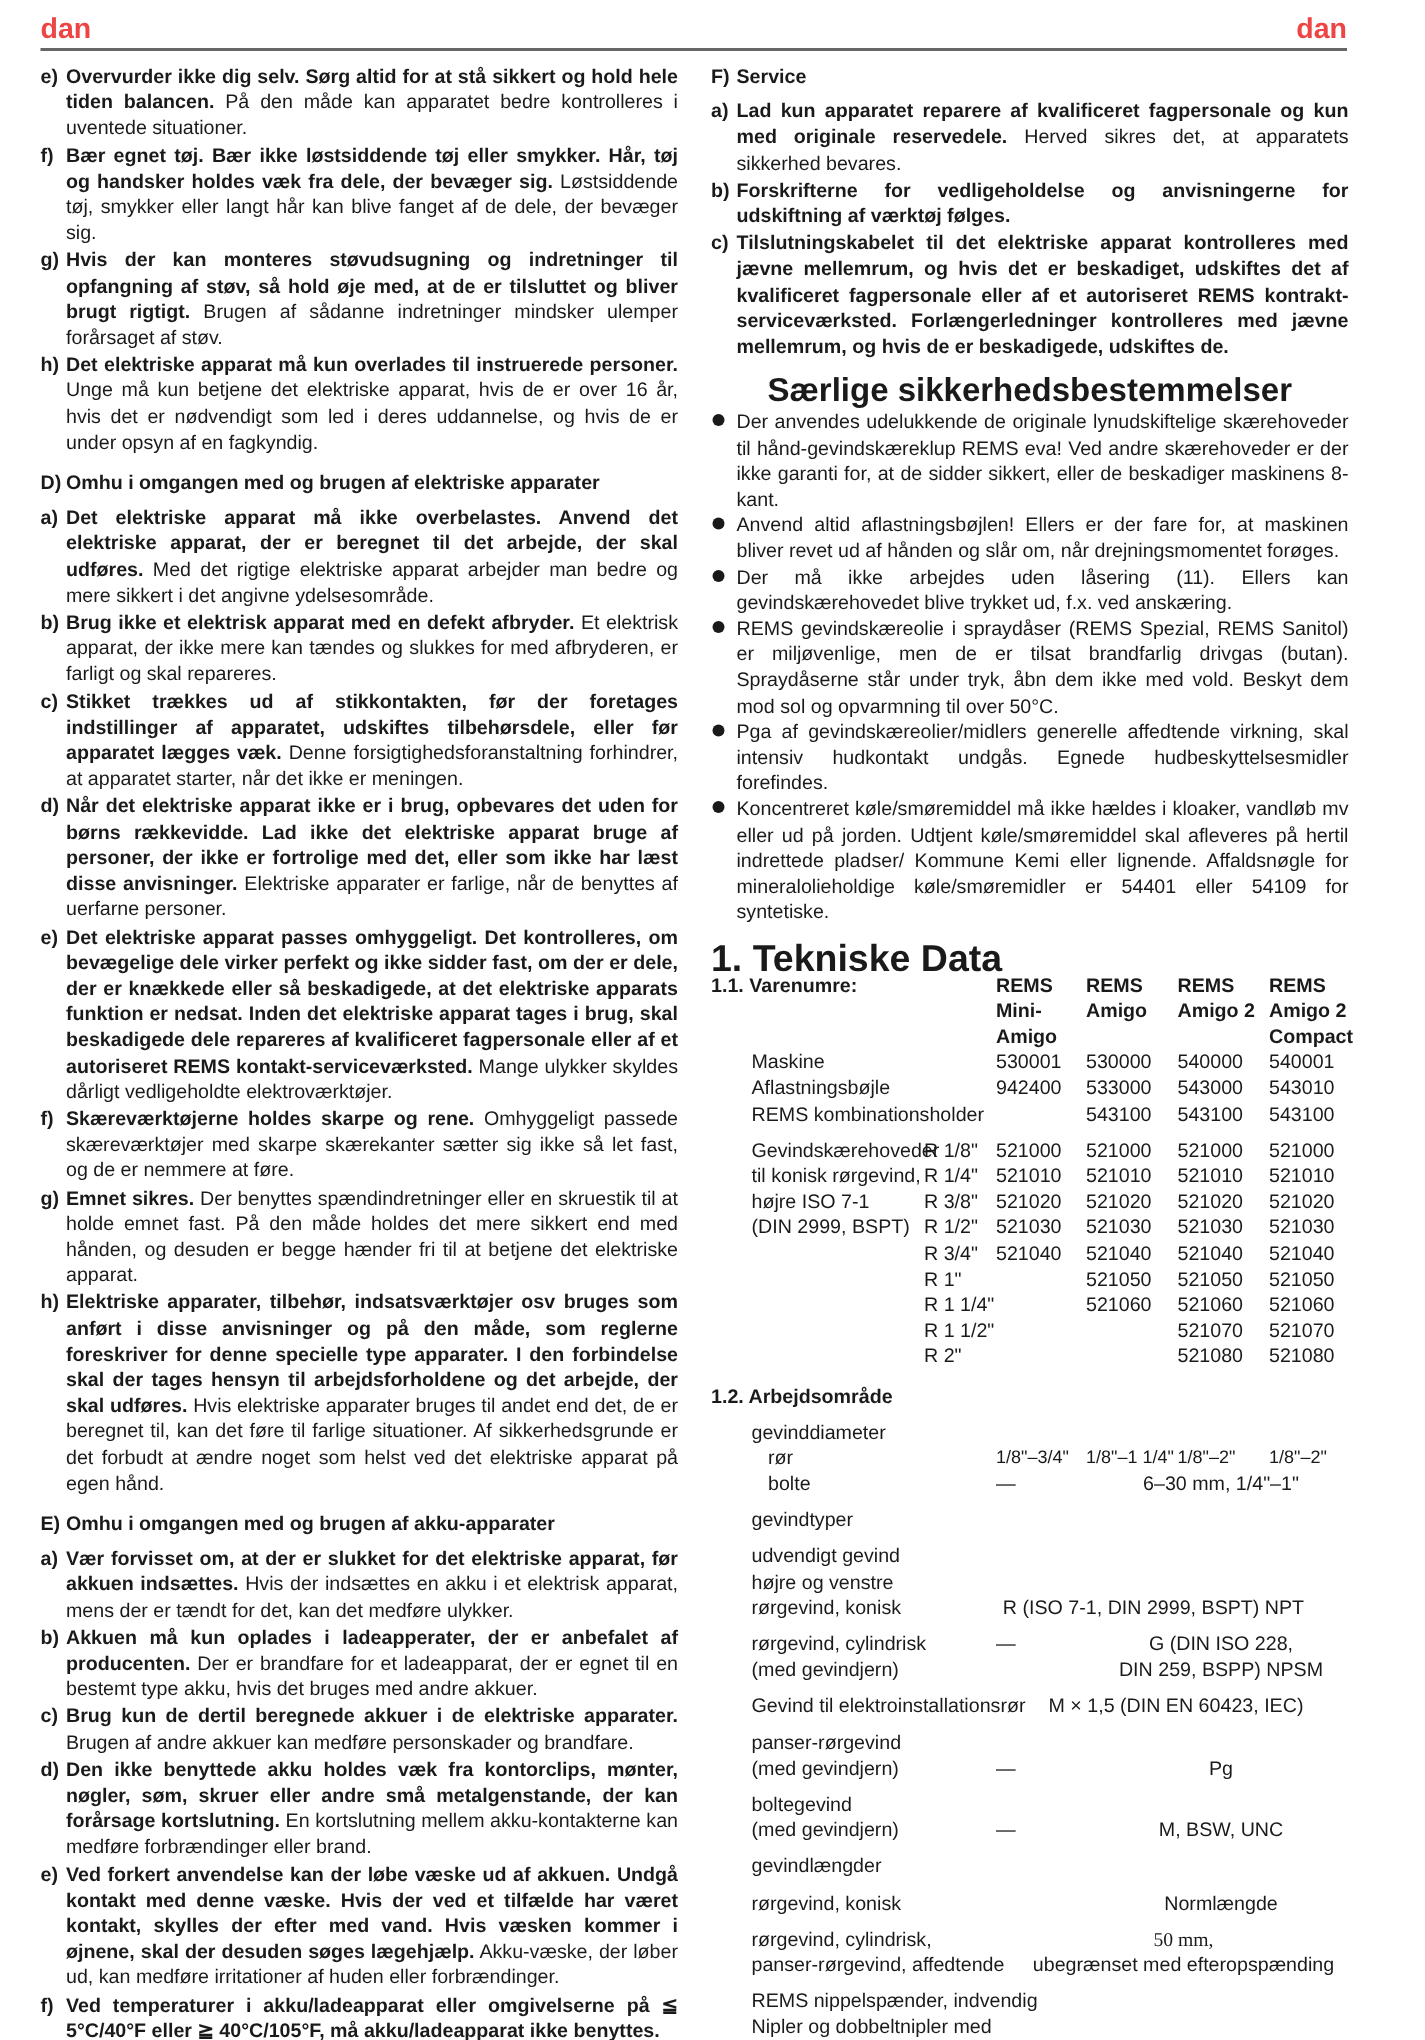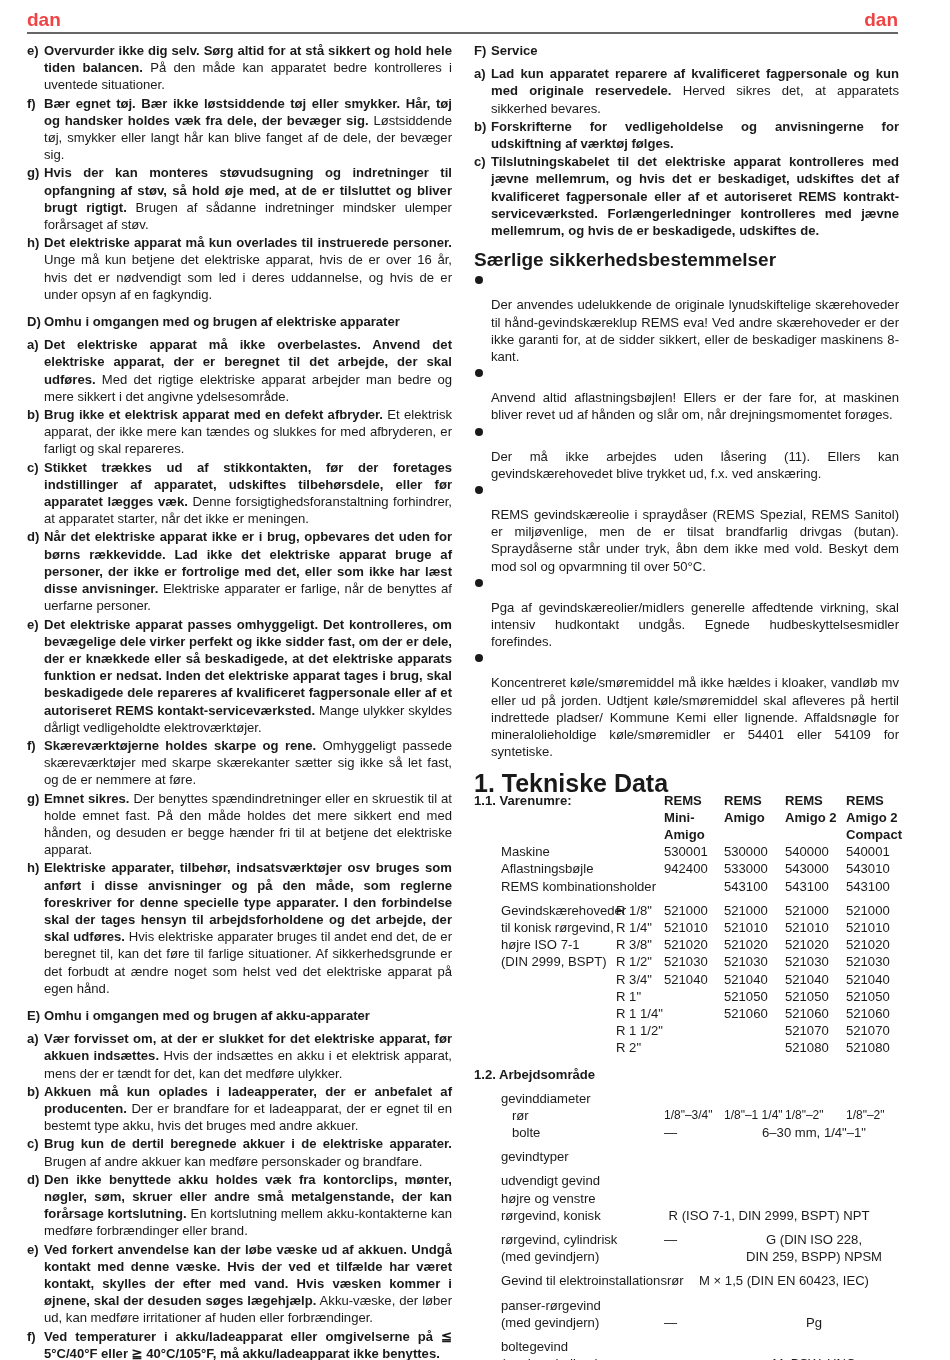--- a/index.html
+++ b/index.html
@@ -16,26 +16,26 @@
   .col-right { left: 474px; width: 425px; }
 
   .item { display: flex; text-align: justify; margin-bottom: 1px; }
   .item .lbl { width: 17px; flex: 0 0 17px; font-weight: bold; }
   .item .txt { flex: 1; }
   .b { font-weight: bold; }
   .sec { font-weight: bold; margin: 10px 0 6px 0; }
   .sec.first { margin-top: 0; }
   .sec .lbl { display: inline-block; width: 17px; }
 
-  .h2 { font-size: 19px; font-weight: bold; margin: 12px 0 4px 0; }
+  .h2 { font-size: 22px; font-weight: bold; margin: 12px 0 4px 0; text-align: center; }
   .h1 { font-size: 25px; font-weight: bold; margin: 14px 0 0 0; }
   .bullet { display: flex; text-align: justify; }
   .bullet .dot { width: 17px; flex: 0 0 17px; position: relative; }
   .bullet .dot::before { content: ""; position: absolute; left: 1px; top: 4px; width: 8px; height: 8px; border-radius: 50%; background: #1a1a1a; }
-  .bullet .txt { flex: 1; margin-top: 24px; }
+  .bullet .txt { flex: 1; }
 
   
   .tt { position: relative; }
   .row { position: relative; height: 17.2px; white-space: nowrap; }
   .c { position: absolute; top: 0; }
   .c0 { left: 0; font-weight: bold; }
   .cl { left: 27px; }
   .cr { left: 142px; }
   .m1 { left: 190px; }
   .m2 { left: 250px; }

